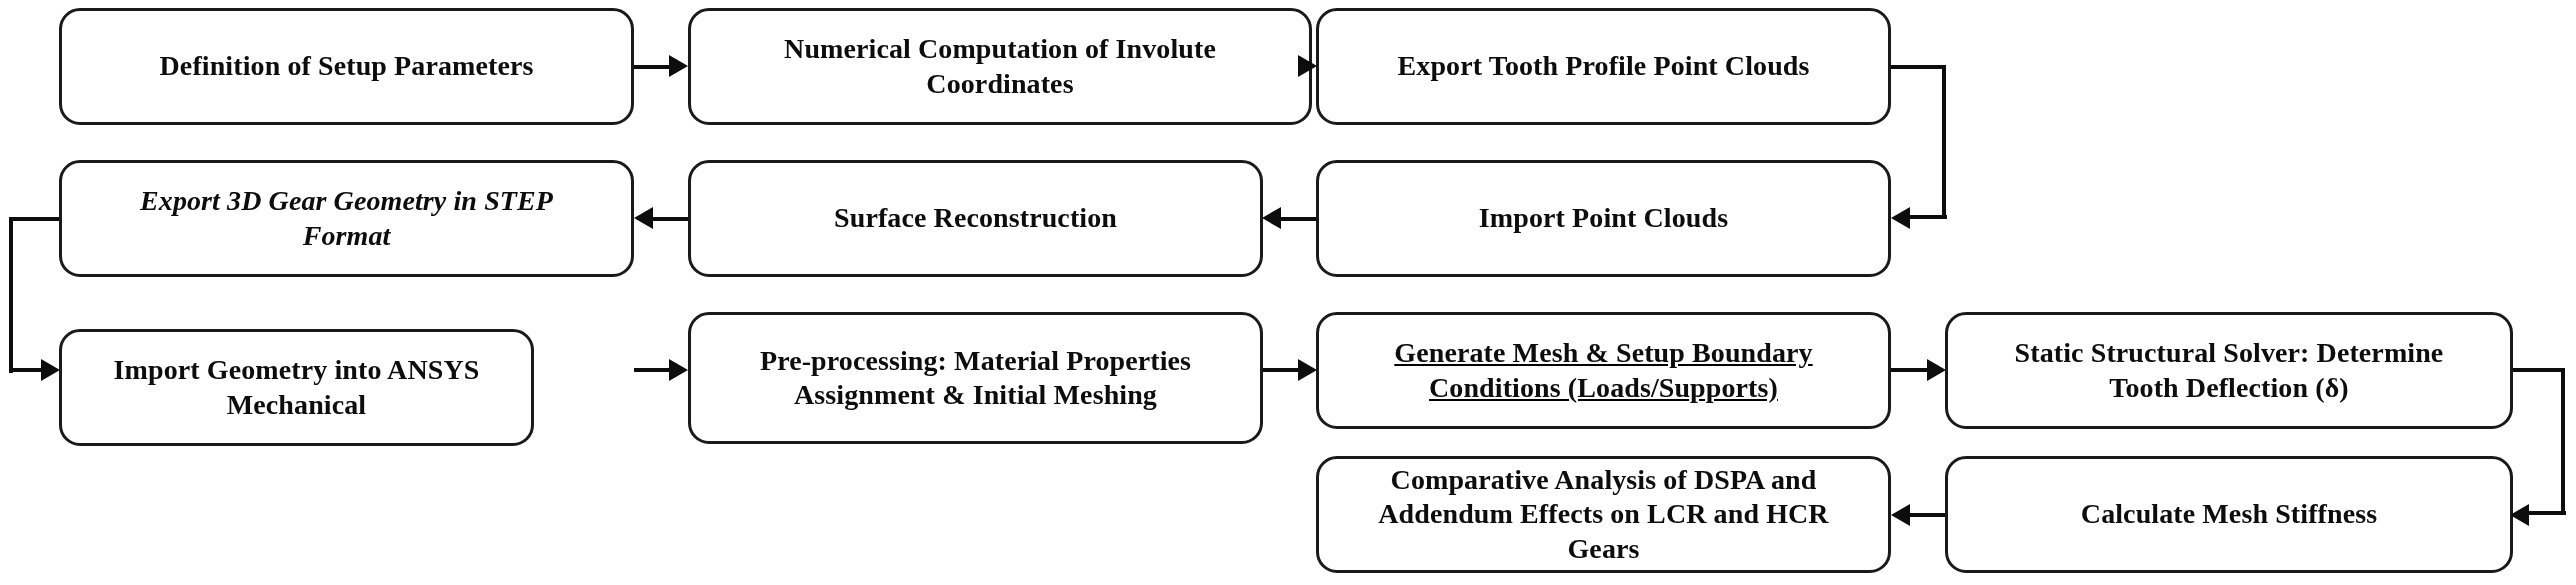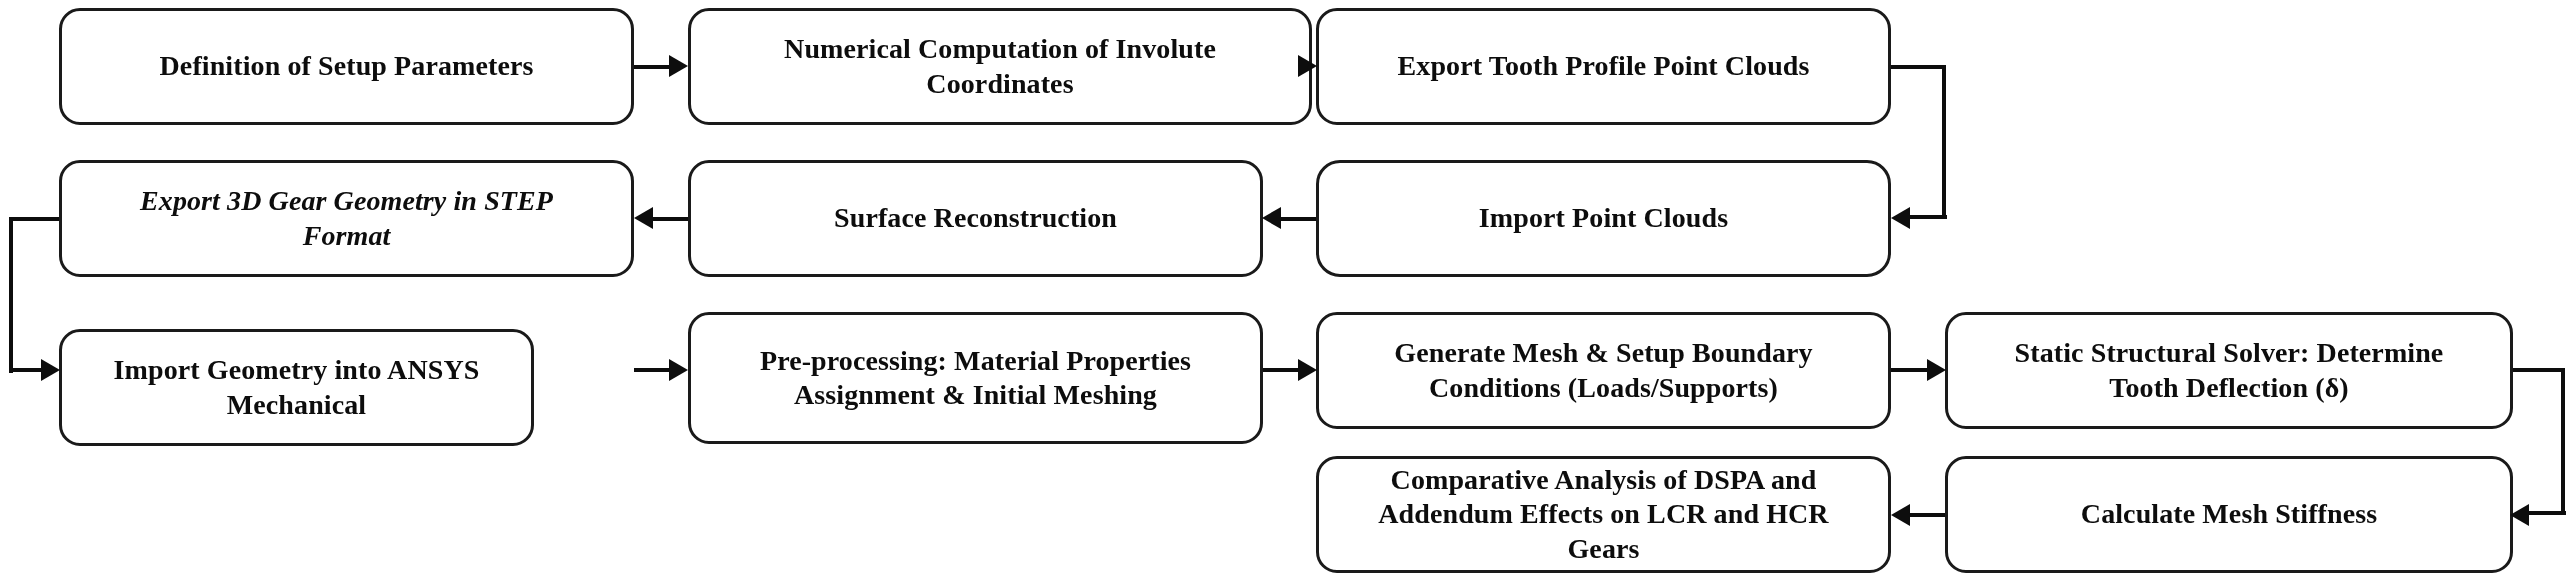--- a/index.html
+++ b/index.html
@@ -84,35 +84,35 @@
 
   <div class="node" style="left:59px; top:160px; width:575px; height:117px;font-style:italic;">
     <span class="node-label">Export 3D Gear Geometry in STEP
 Format</span>
   </div>
 
   <div class="node" style="left:688px; top:160px; width:575px; height:117px;">
     <span class="node-label">Surface Reconstruction</span>
   </div>
 
-  <div class="node" style="left:1316px; top:160px; width:575px; height:117px;border-radius:24px;">
+  <div class="node" style="left:1316px; top:160px; width:575px; height:117px;">
     <span class="node-label">Import Point Clouds</span>
   </div>
 
   <div class="node" style="left:59px; top:329px; width:475px; height:117px;">
     <span class="node-label">Import Geometry into ANSYS
 Mechanical</span>
   </div>
 
   <div class="node" style="left:688px; top:312px; width:575px; height:132px;">
     <span class="node-label">Pre-processing: Material Properties
 Assignment &amp; Initial Meshing</span>
   </div>
 
-  <div class="node" style="left:1316px; top:312px; width:575px; height:117px;">
+  <div class="node" style="left:1316px; top:312px; width:575px; height:117px;text-decoration:underline;">
     <span class="node-label">Generate Mesh  &amp; Setup Boundary
 Conditions (Loads/Supports)</span>
   </div>
 
   <div class="node" style="left:1945px; top:312px; width:568px; height:117px;">
     <span class="node-label">Static Structural Solver: Determine
 Tooth Deflection (δ)</span>
   </div>
 
   <div class="node" style="left:1316px; top:456px; width:575px; height:117px;">

